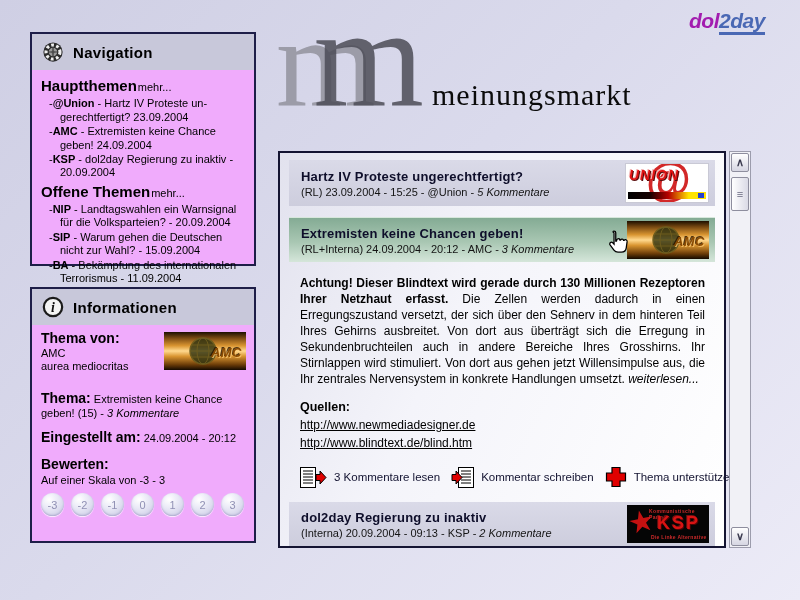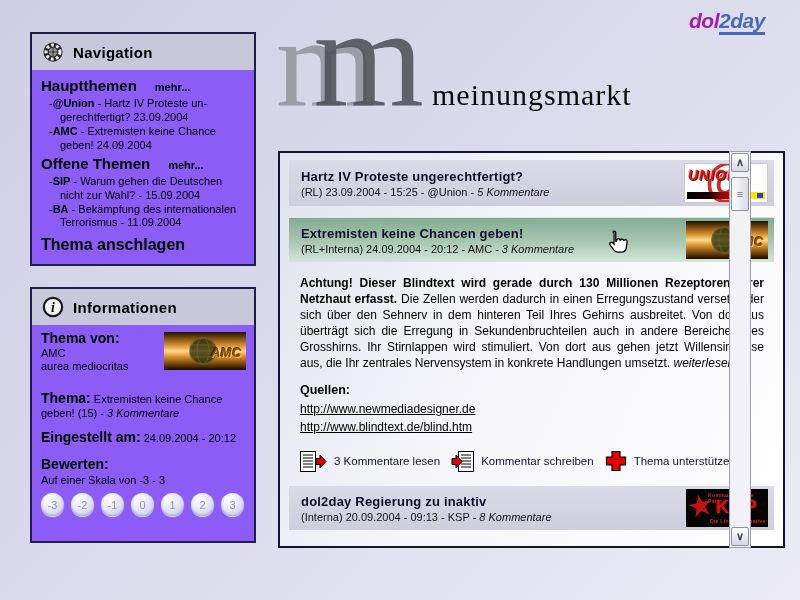--- a/index.html
+++ b/index.html
@@ -2,28 +2,28 @@
 <html><head>
 <meta charset="utf-8">
 <style>
   html,body{margin:0;padding:0;}
   body{
     width:800px;height:600px;position:relative;overflow:hidden;
     background:linear-gradient(135deg,#cfcfe4 0%,#dadaec 45%,#ecebf7 100%);
     font-family:"Liberation Sans",sans-serif;color:#000;
   }
   
-  .panel{position:absolute;left:30px;width:226px;border:2px solid #1e1e48;background:#8b5cf6;box-sizing:border-box;}
+  .panel{position:absolute;left:30px;width:226px;border:2px solid #1e1e48;background:#f0abfc;box-sizing:border-box;}
   #nav-panel{top:32px;height:234px;}
   #info-panel{top:287px;height:256px;}
   .panel-header{background:#c8c8da;height:36px;display:flex;align-items:center;gap:9px;padding:0 10px;}
   .panel-title{font-weight:bold;font-size:15px;letter-spacing:.3px;}
   .panel-body{padding:5px 8px 4px 9px;font-size:11px;line-height:1.22;overflow:hidden;}
   .section-heading{font-size:15px;font-weight:bold;margin:2px 0 2px;}
-  .more-link{font-size:11px;font-weight:bold;margin-left:18px;cursor:pointer;}
+  .more-link{font-size:11px;font-weight:normal;margin-left:1px;cursor:pointer;}
   ul.nav-list{list-style:none;margin:0 0 3px;padding:0 0 0 8px;}
   ul.nav-list li{padding-left:11px;text-indent:-11px;margin-bottom:1px;cursor:pointer;}
   .party{font-weight:bold;}
   .post-topic{font-size:16px;font-weight:bold;margin-top:5px;cursor:pointer;}
   
   .info-label{font-weight:bold;font-size:14px;}
   .info-row{margin-bottom:9px;}
   .topic-by{position:relative;min-height:50px;margin-bottom:10px;}
   .topic-by .amc-logo{position:absolute;right:0;top:2px;}
   .italic{font-style:italic;}
@@ -36,21 +36,21 @@
     display:flex;align-items:center;justify-content:center;cursor:pointer;padding:0;}
   
   #brand{position:absolute;left:276px;top:-14px;display:flex;align-items:baseline;pointer-events:none;}
   #brand .m1{font-family:"Liberation Serif",serif;font-size:128px;line-height:1;color:#9c9ca8;}
   #brand .m2{font-family:"Liberation Serif",serif;font-size:142px;line-height:1;color:#4d4d57;opacity:.85;margin-left:-62px;}
   #brand .brand-name{font-family:"Liberation Serif",serif;font-size:30px;color:#0b0b0b;margin-left:8px;letter-spacing:1px;}
   #dol2day{position:absolute;left:689px;top:9px;font-size:21px;font-weight:bold;font-style:italic;letter-spacing:-.5px;cursor:pointer;}
   #dol2day .dol{color:#a21caf;}
   #dol2day .day{color:#4a68b4;border-bottom:3px solid #4a68b4;padding-bottom:0;}
   
-  #main-panel{position:absolute;left:278px;top:151px;width:507px;height:397px;border:2px solid #141432;
+  #main-panel{position:absolute;left:278px;top:151px;width:448px;height:397px;border:2px solid #141432;
     background:linear-gradient(115deg,#e2e2ee 0%,#f4f4fa 40%,#ffffff 100%);
     box-sizing:border-box;padding:7px 9px;}
   .news-row{display:flex;align-items:center;justify-content:space-between;min-height:44px;
     padding:3px 6px 3px 12px;background:linear-gradient(180deg,#dadae8,#cdcddd);margin-bottom:11px;cursor:pointer;box-sizing:border-box;}
   .news-row.active{background:linear-gradient(180deg,#84ab94 0%,#a9c7b3 55%,#d5e6da 100%);border-top:1px solid #d7e7dc;}
   .news-title{font-size:13px;font-weight:bold;color:#0e0e2a;margin-bottom:2px;letter-spacing:.2px;}
   .news-meta{font-size:11px;color:#141414;}
   .logo-box{width:82px;height:38px;position:relative;overflow:hidden;flex:none;margin-left:10px;}
   
   .union-logo{background:#fff;border:1px solid #c9c9d5;}
@@ -111,23 +111,25 @@
         <circle cx="12" cy="12" r="1.7" fill="#4c4c4c"></circle>
       </svg>
     </span>
     <span class="panel-title">Navigation</span>
   </div>
   <div class="panel-body">
     <div class="section-heading"><span>Hauptthemen</span><span class="more-link">mehr...</span></div>
     <ul class="nav-list">
       <li><span class="bullet">-</span><span class="party">@Union</span><span> - Hartz IV Proteste un-gerechtfertigt? 23.09.2004</span></li>
       <li><span class="bullet">-</span><span class="party">AMC</span><span> - Extremisten keine Chance geben! 24.09.2004</span></li>
+      <li><span class="bullet">-</span><span class="party">KSP</span><span> - dol2day Regierung zu inaktiv - 20.09.2004</span></li>
     </ul>
     <div class="section-heading"><span>Offene Themen</span><span class="more-link">mehr...</span></div>
     <ul class="nav-list">
+      <li><span class="bullet">-</span><span class="party">NIP</span><span> - Landtagswahlen ein Warnsignal für die Volksparteien? - 20.09.2004</span></li>
       <li><span class="bullet">-</span><span class="party">SIP</span><span> - Warum gehen die Deutschen nicht zur Wahl? - 15.09.2004</span></li>
       <li><span class="bullet">-</span><span class="party">BA</span><span> - Bekämpfung des internationalen Terrorismus - 11.09.2004</span></li>
     </ul>
     <div class="post-topic">Thema anschlagen</div>
   </div>
 </div>
 
 <div class="panel" id="info-panel">
   <div class="panel-header">
     <span>
@@ -259,21 +261,21 @@
           </svg>
         </span>
         <span class="action-label">Thema unterstützen</span>
       </div>
     </div>
   </div>
 
   <div class="news-row" style="margin-top:14px;">
     <div class="titles">
       <div class="news-title">dol2day Regierung zu inaktiv</div>
-      <div class="news-meta"><span>(Interna) 20.09.2004 - 09:13 - KSP - </span><span class="italic">8 Kommentare</span></div>
+      <div class="news-meta"><span>(Interna) 20.09.2004 - 09:13 - KSP - </span><span class="italic">2 Kommentare</span></div>
     </div>
     <div class="logo-box ksp-logo">
       <span class="ksp-star">★</span>
       <span class="ksp-top">Kommunistische Partei</span>
       <span class="ksp-text">KSP</span>
       <span class="ksp-bottom">Die Linke Alternative</span>
     </div>
   </div>
 
 </div>

